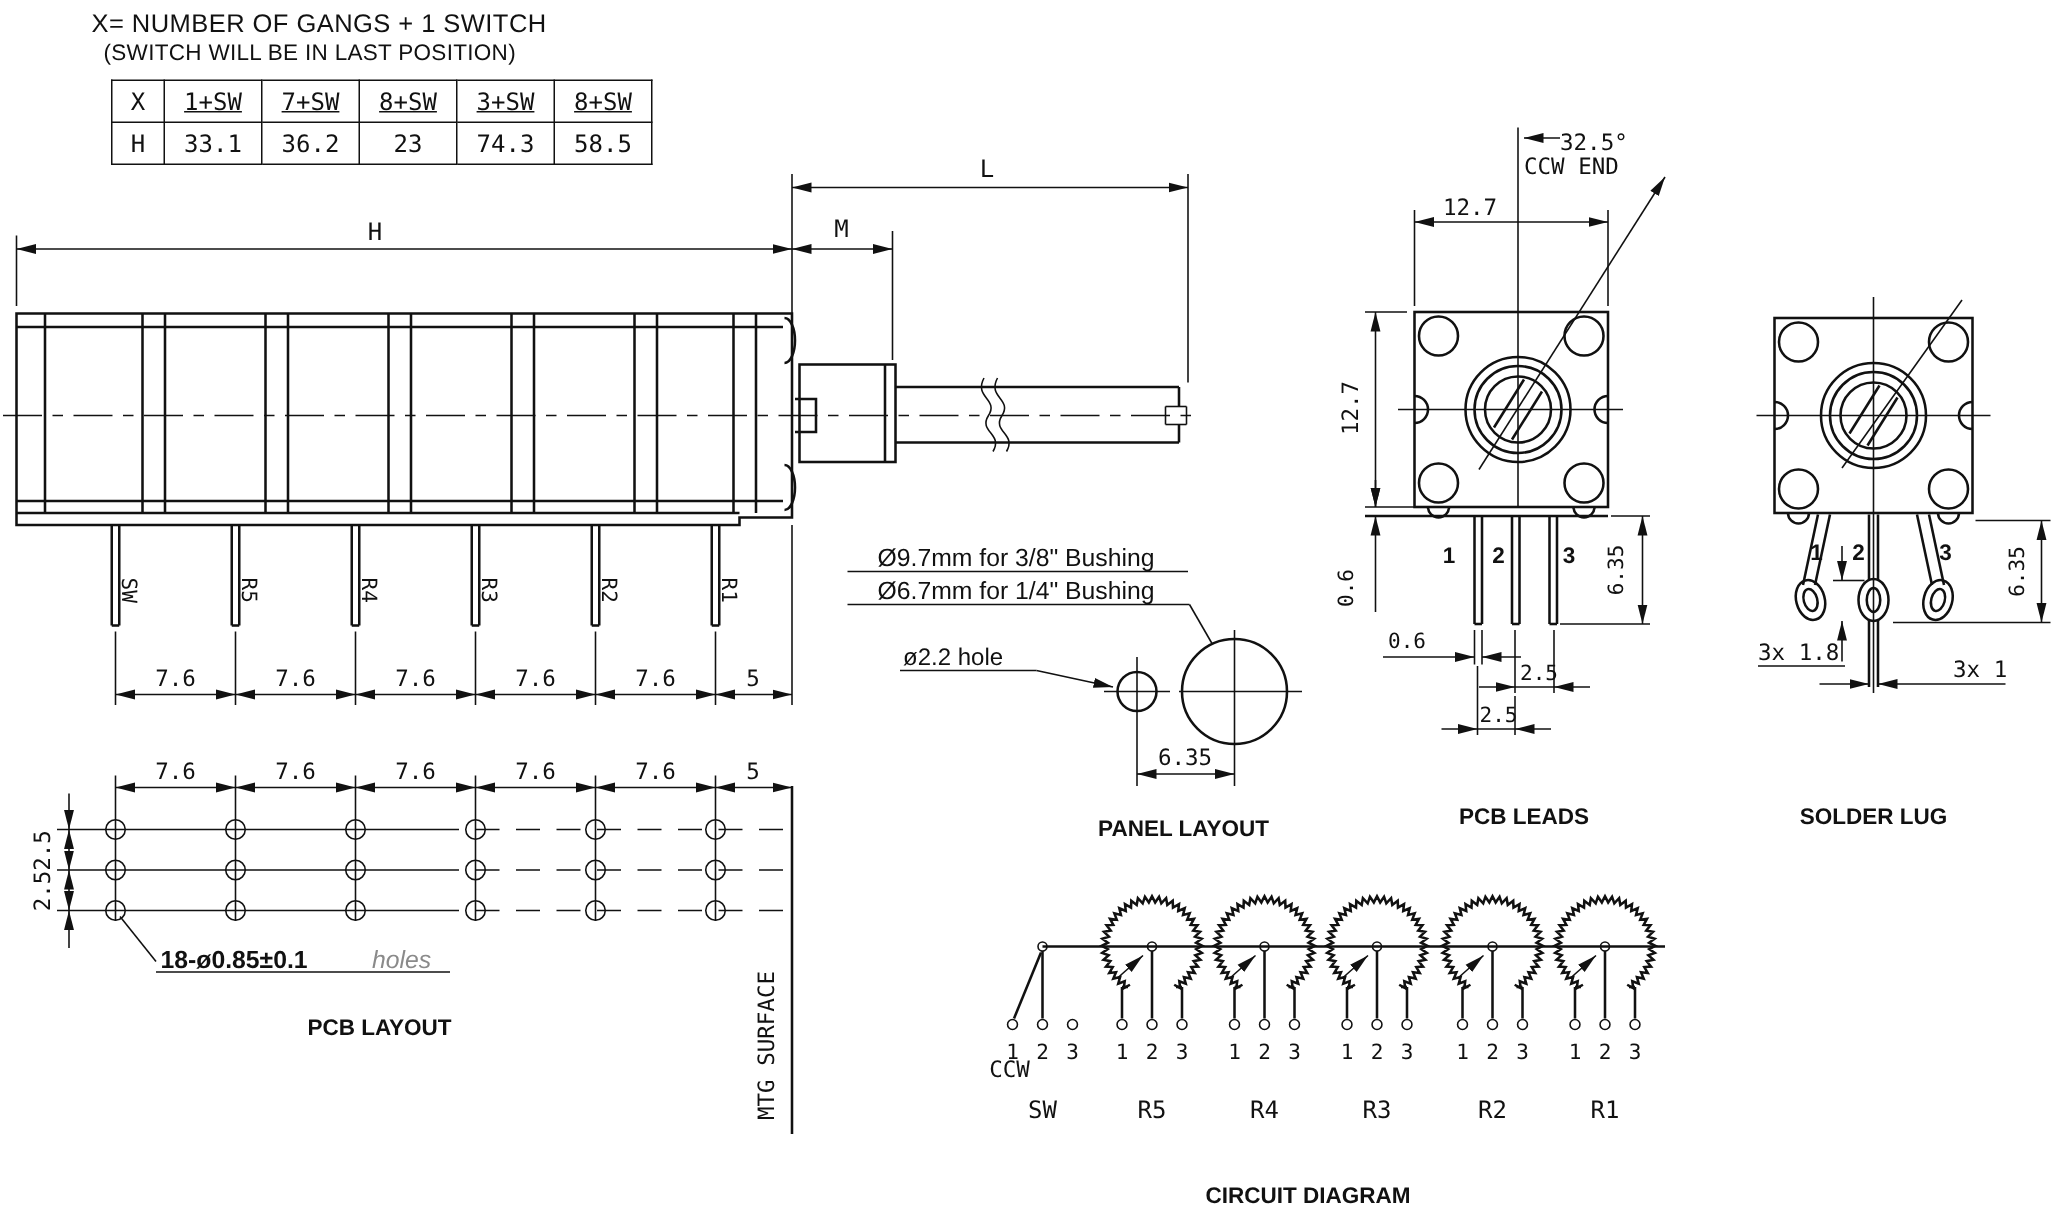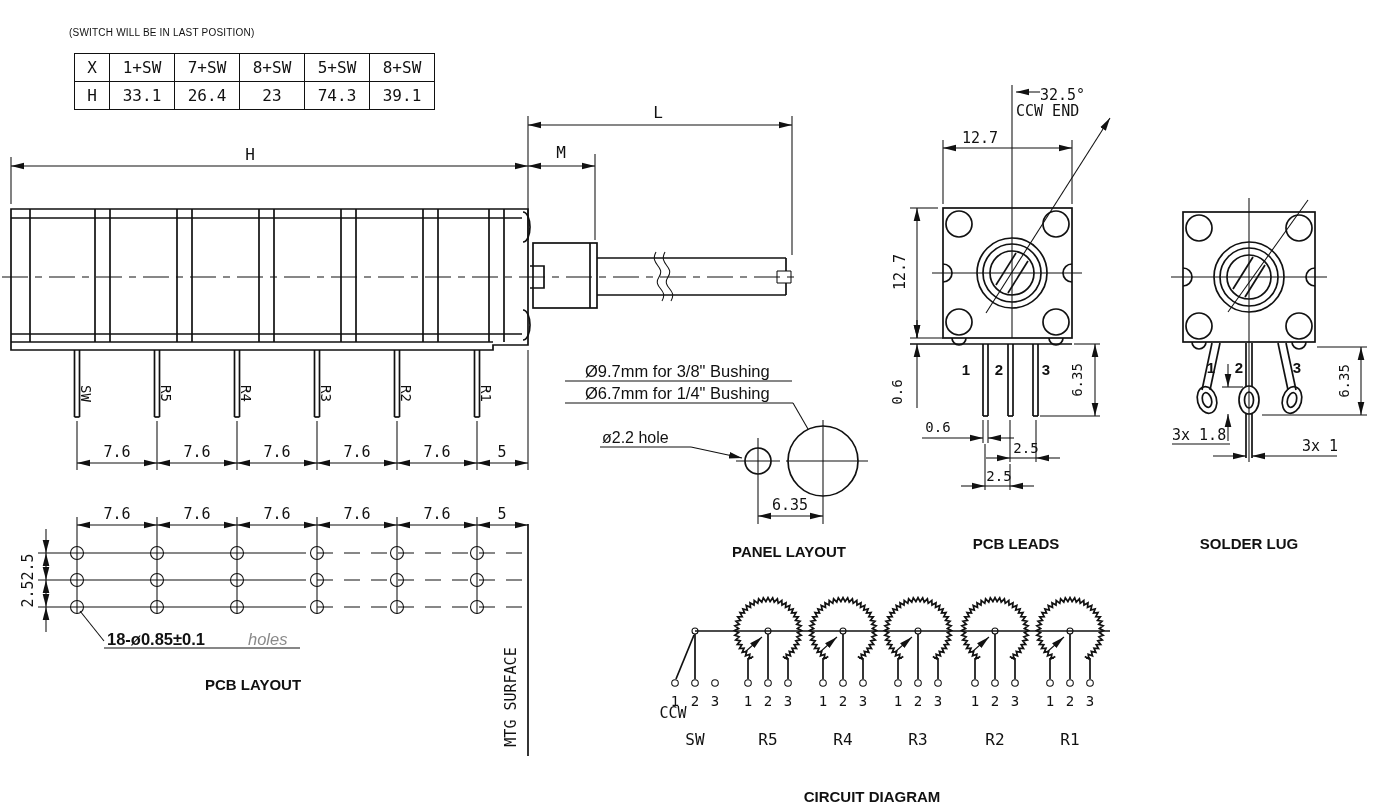--- a/index.html
+++ b/index.html
@@ -1,59 +1,60 @@
 <!DOCTYPE html>
 <html><head>
 <meta charset="utf-8">
 <style>
   html,body{margin:0;padding:0;background:#fff;}
   .page{position:relative;width:1373px;height:811px;background:#ffffff;overflow:hidden;
         font-family:"Liberation Sans",sans-serif;color:#111;}
   .abs{position:absolute;}
   .note1{left:61px;top:6px;font-size:17px;letter-spacing:.3px;}
-  .note2{left:69px;top:27px;font-size:10px;letter-spacing:.2px;}
+  .note2{left:69px;top:27px;font-size:15px;letter-spacing:.2px;}
   table.gang{position:absolute;left:74px;top:53px;border-collapse:collapse;}
   table.gang td{border:1.8px solid #111;height:27px;padding:0 4px;text-align:center;
         font-family:"DejaVu Sans Mono",monospace;font-size:16px;}
-  td.c0{width:26px;} td.c{width:56px;}
+  td.c0{width:26px;} td.c{width:56px;text-decoration:underline;}
   svg{position:absolute;left:0;top:0;}
   .ln{stroke:#111;stroke-width:1.7;fill:none;}
   .thin{stroke-width:1.05;}
   .dim{stroke-width:1.05;}
   .dash{stroke-dasharray:26 7 7 7;}
   text{fill:#111;}
   .cad{font-family:"DejaVu Sans Mono",monospace;}
   .ari{font-family:"Liberation Sans",sans-serif;}
   .b{font-weight:bold;}
   .it{font-style:italic;fill:#8a8a8a;}.s14{font-size:14px}.s15{font-size:15px}.s16{font-size:16px}.s17{font-size:16.5px}
 </style>
 </head>
 <body>
 
 <div class="page">
 
+  <div class="abs note1">X= NUMBER OF GANGS + 1 SWITCH</div>
   <div class="abs note2">(SWITCH WILL BE IN LAST POSITION)</div>
 
   <table class="gang">
     <tbody>
         <tr>
       <td class="c0">X</td>
       <td class="c">1+SW</td>
       <td class="c">7+SW</td>
       <td class="c">8+SW</td>
-      <td class="c">5+SW</td>
+      <td class="c">3+SW</td>
       <td class="c">8+SW</td>
     </tr>
     <tr>
       <td>H</td>
       <td>33.1</td>
-      <td>26.4</td>
+      <td>36.2</td>
       <td>23</td>
       <td>74.3</td>
-      <td>39.1</td>
+      <td>58.5</td>
     </tr>
   </tbody>
     </table>
 
   <svg id="dwg" width="1373" height="811" viewBox="0 0 1373 811">
     <defs>
       <marker id="arr" markerUnits="userSpaceOnUse" markerWidth="14" markerHeight="10" refX="13" refY="4.5" orient="auto-start-reverse">
         <path d="M0,1.2 L13,4.5 L0,7.8 Z" fill="#111"></path>
       </marker>
     </defs>

